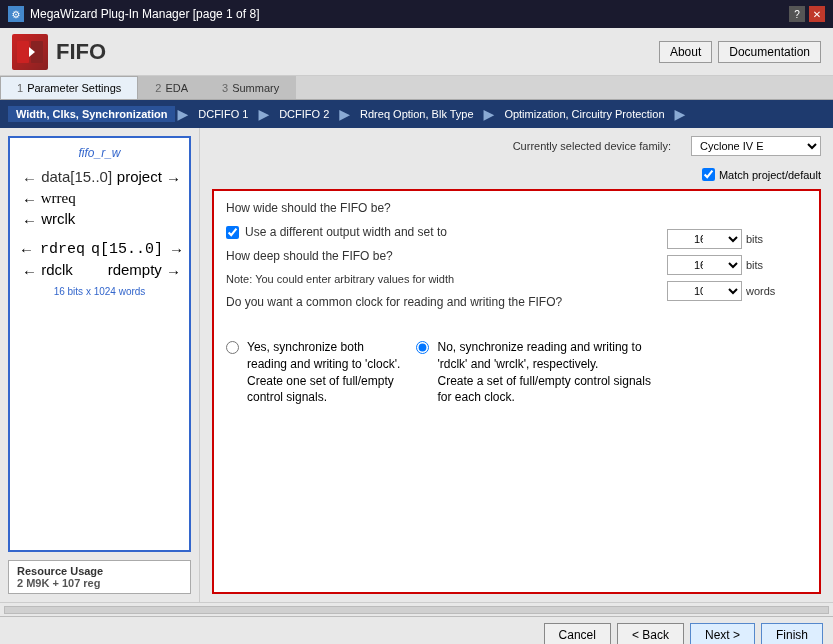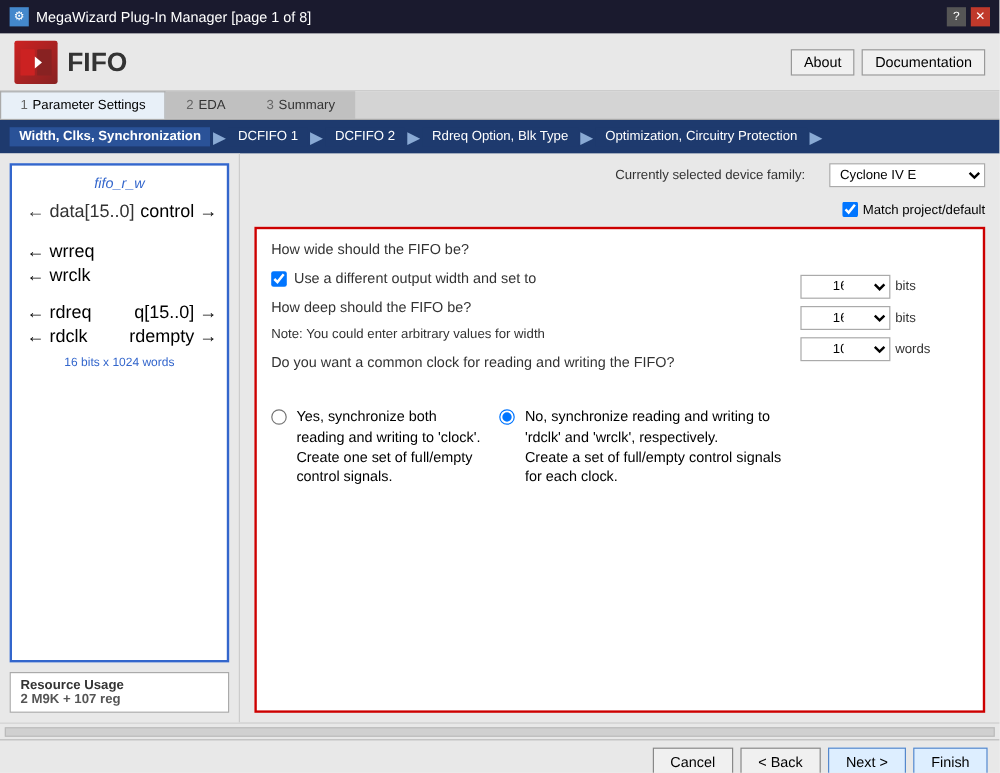--- a/index.html
+++ b/index.html
@@ -427,30 +427,30 @@
 </div>
 
 <div class="main-content">
 
   <div class="left-panel">
     <div class="diagram-box">
       <div class="diagram-title">fifo_r_w</div>
       <div style="display:flex; flex-direction:column; gap:3px; font-size:11px; margin-left:4px;">
         <div class="port-row">
           <span style="color:#333;">← data[15..0]</span>
-          <span style="position:absolute;right:0;">control →</span>
-        </div>
-        <div class="port-row" style="margin-top:13px;">
+          <span style="position:absolute;right:0;">project →</span>
+        </div>
+        <div class="port-row" style="margin-top:2px;font-family:Liberation Serif, serif;">
           <span>← wrreq</span>
         </div>
         <div class="port-row">
           <span>← wrclk</span>
         </div>
         <div style="height:8px;"></div>
-        <div class="port-row" style="position:relative;">
+        <div class="port-row" style="position:relative;font-family:Liberation Mono, monospace;">
           <span>← rdreq</span>
           <span style="position:absolute;right:0;">q[15..0] →</span>
         </div>
         <div class="port-row" style="position:relative;">
           <span>← rdclk</span>
           <span style="position:absolute;right:0;">rdempty →</span>
         </div>
       </div>
       <div class="diagram-note">16 bits x 1024 words</div>
     </div>

